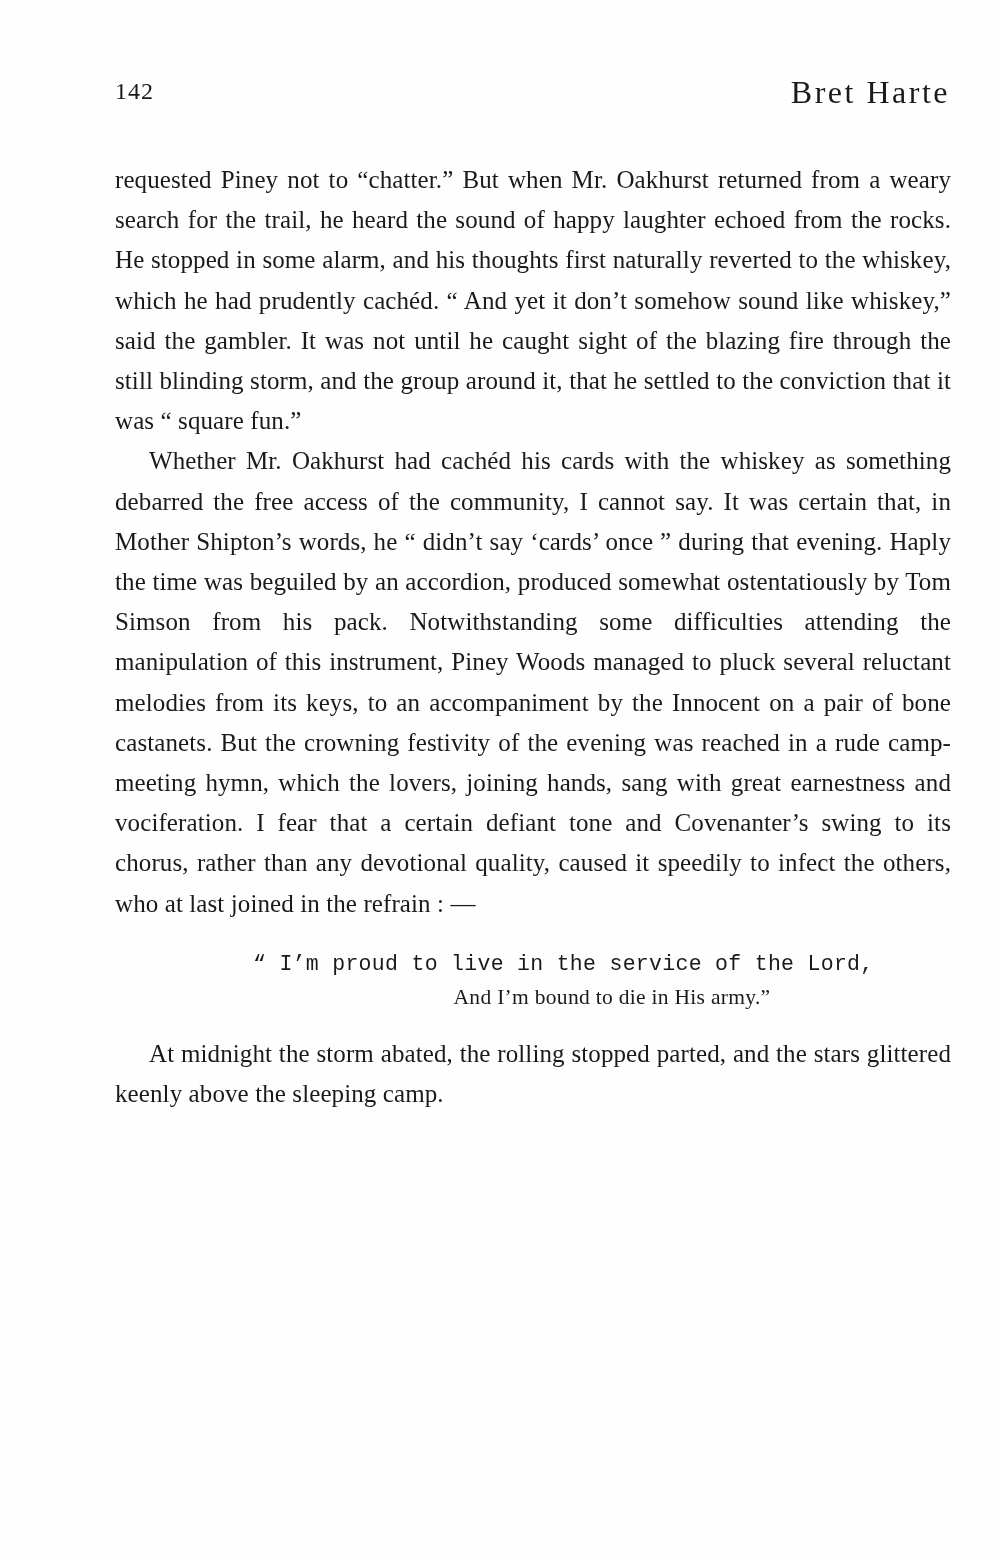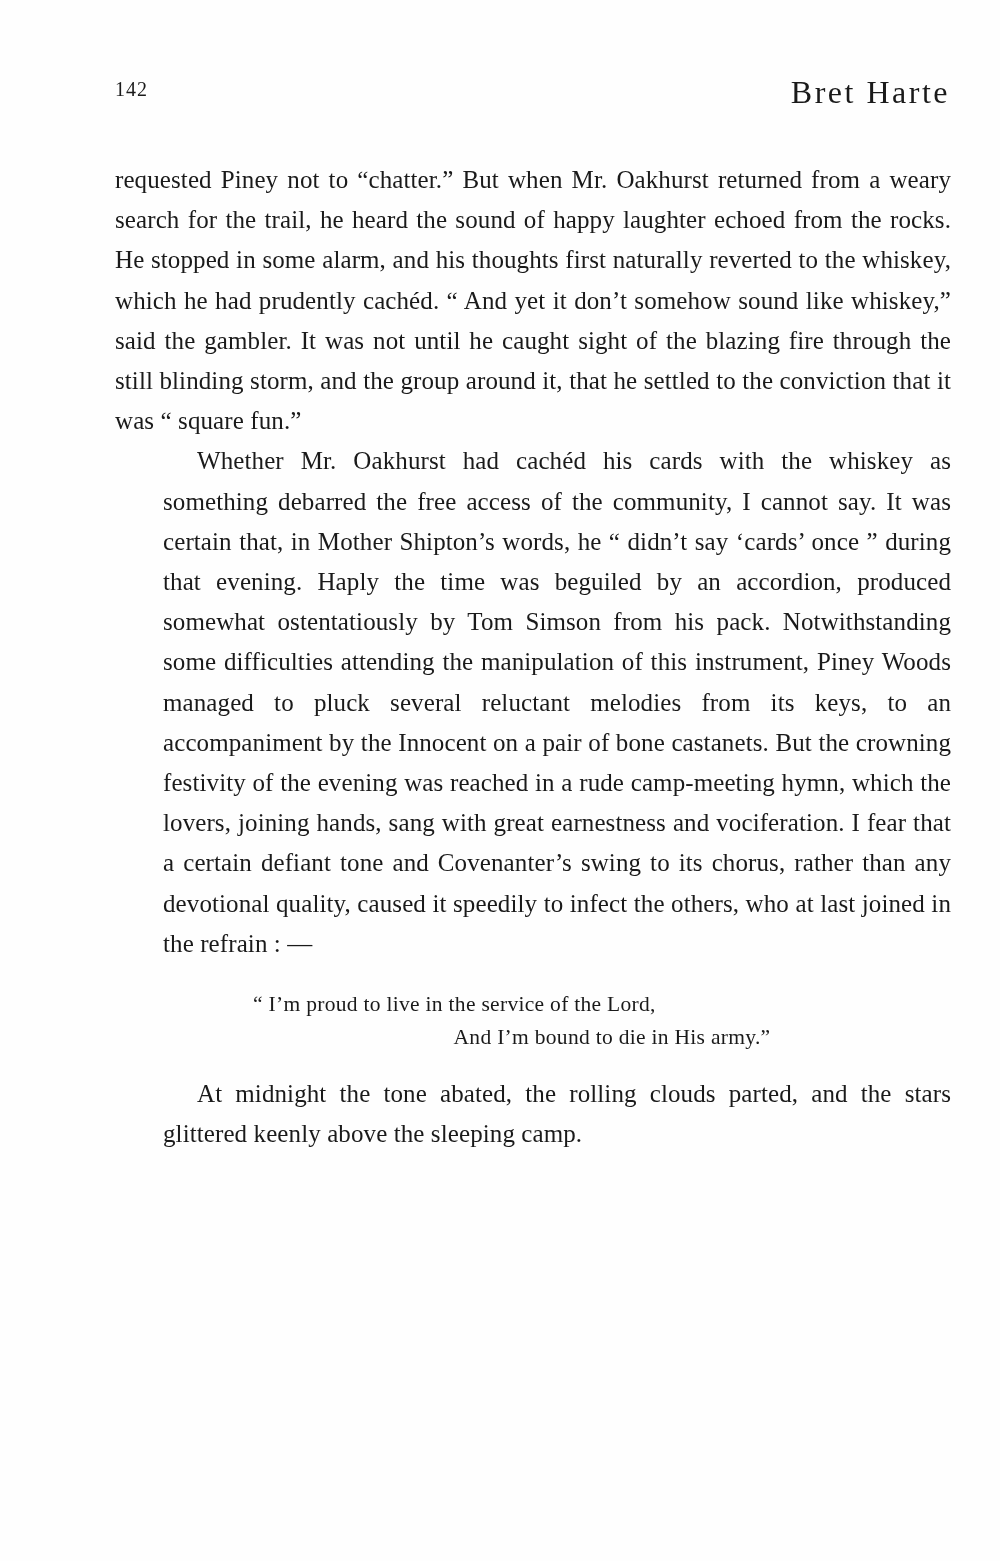--- a/index.html
+++ b/index.html
@@ -26,21 +26,21 @@
     position: absolute;
     left: 115px;
     top: 78px;
     width: 835px;
     height: 48px;
   }
   .folio {
     position: absolute;
     left: 0;
     top: 0;
-    font-size: 20px;
+    font-size: 24px;
     letter-spacing: 1px;
     font-family: "Liberation Serif", serif;
   }
   .running-title {
     position: absolute;
     left: 0;
     top: -4px;
     width: 835px;
     text-align: right;
     font-size: 32px;
@@ -56,32 +56,32 @@
   p.para {
     margin: 0;
     font-size: 25px;
     line-height: 40.2px;
     text-align: justify;
     text-justify: inter-word;
     letter-spacing: 0.1px;
   }
   p.para.indent {
     text-indent: 34px;
-    margin-left: 48px;
   }
   .verse {
     margin: 24px 0 20px 0;
     font-size: 21.5px;
     line-height: 33px;
     text-align: left;
     letter-spacing: 0.3px;
   }
   .verse .line1 {
     display: block;
     padding-left: 138px;
+    font-family: Liberation Mono, monospace;
   }
   .verse .line2 {
     display: block;
     padding-left: 158px;
     text-align: center;
   }
 </style>
 </head>
 <body>
 
@@ -97,17 +97,17 @@
     <p class="para">requested Piney not to “chatter.”   But when Mr. Oakhurst returned from a weary search for the trail, he heard the sound of happy laughter echoed from the rocks.   He stopped in some alarm, and his thoughts first naturally reverted to the whiskey, which he had prudently cachéd. “ And yet it don’t somehow sound like whiskey,” said the gambler.   It was not until he caught sight of the blazing fire through the still blinding storm, and the group around it, that he settled to the conviction that it was “ square fun.”</p>
 
     <p class="para indent">Whether Mr. Oakhurst had cachéd his cards with the whiskey as something debarred the free access of the community, I cannot say.   It was certain that, in Mother Shipton’s words, he “ didn’t say ‘cards’ once ” during that evening.   Haply the time was beguiled by an accordion, produced somewhat ostentatiously by Tom Simson from his pack.   Notwithstanding some difficulties attending the manipulation of this instrument, Piney Woods managed to pluck several reluctant melodies from its keys, to an accompaniment by the Innocent on a pair of bone castanets. But the crowning festivity of the evening was reached in a rude camp-meeting hymn, which the lovers, joining hands, sang with great earnestness and vociferation.   I fear that a certain defiant tone and Covenanter’s swing to its chorus, rather than any devotional quality, caused it speedily to infect the others, who at last joined in the refrain : —</p>
 
     <div class="verse">
       <span class="line1">“ I’m proud to live in the service of the Lord,</span>
       <span class="line2">And I’m bound to die in His army.”</span>
     </div>
 
 
-    <p class="para indent">At midnight the tone abated, the rolling clouds parted, and the stars glittered keenly above the sleeping camp.</p>
+    <p class="para indent">At midnight the storm abated, the rolling stopped parted, and the stars glittered keenly above the sleeping camp.</p>
 
   </div>
 
 </div>
 
 </body></html>

